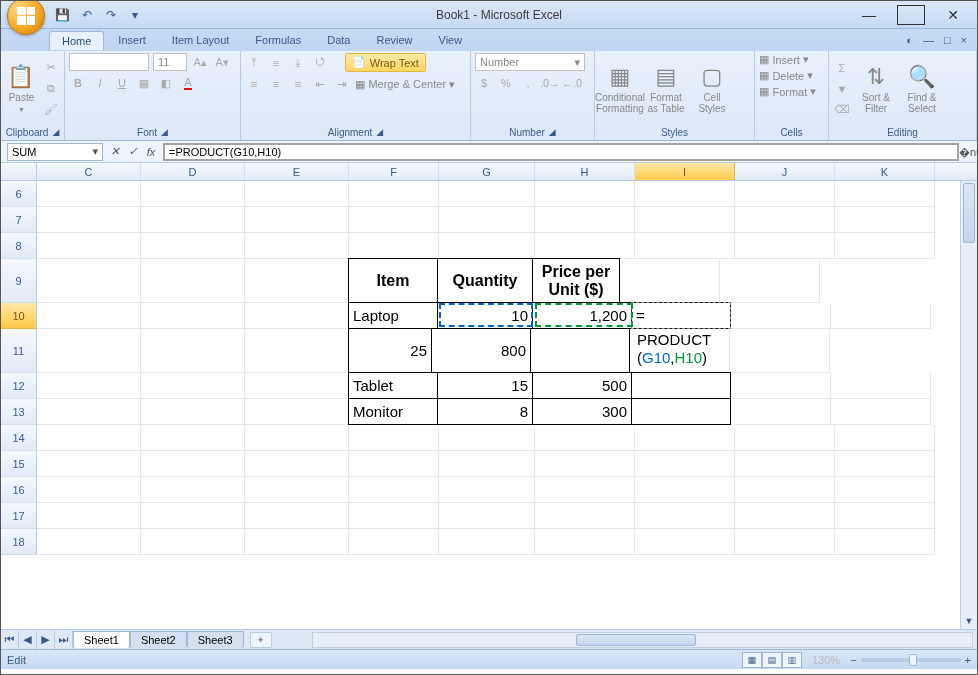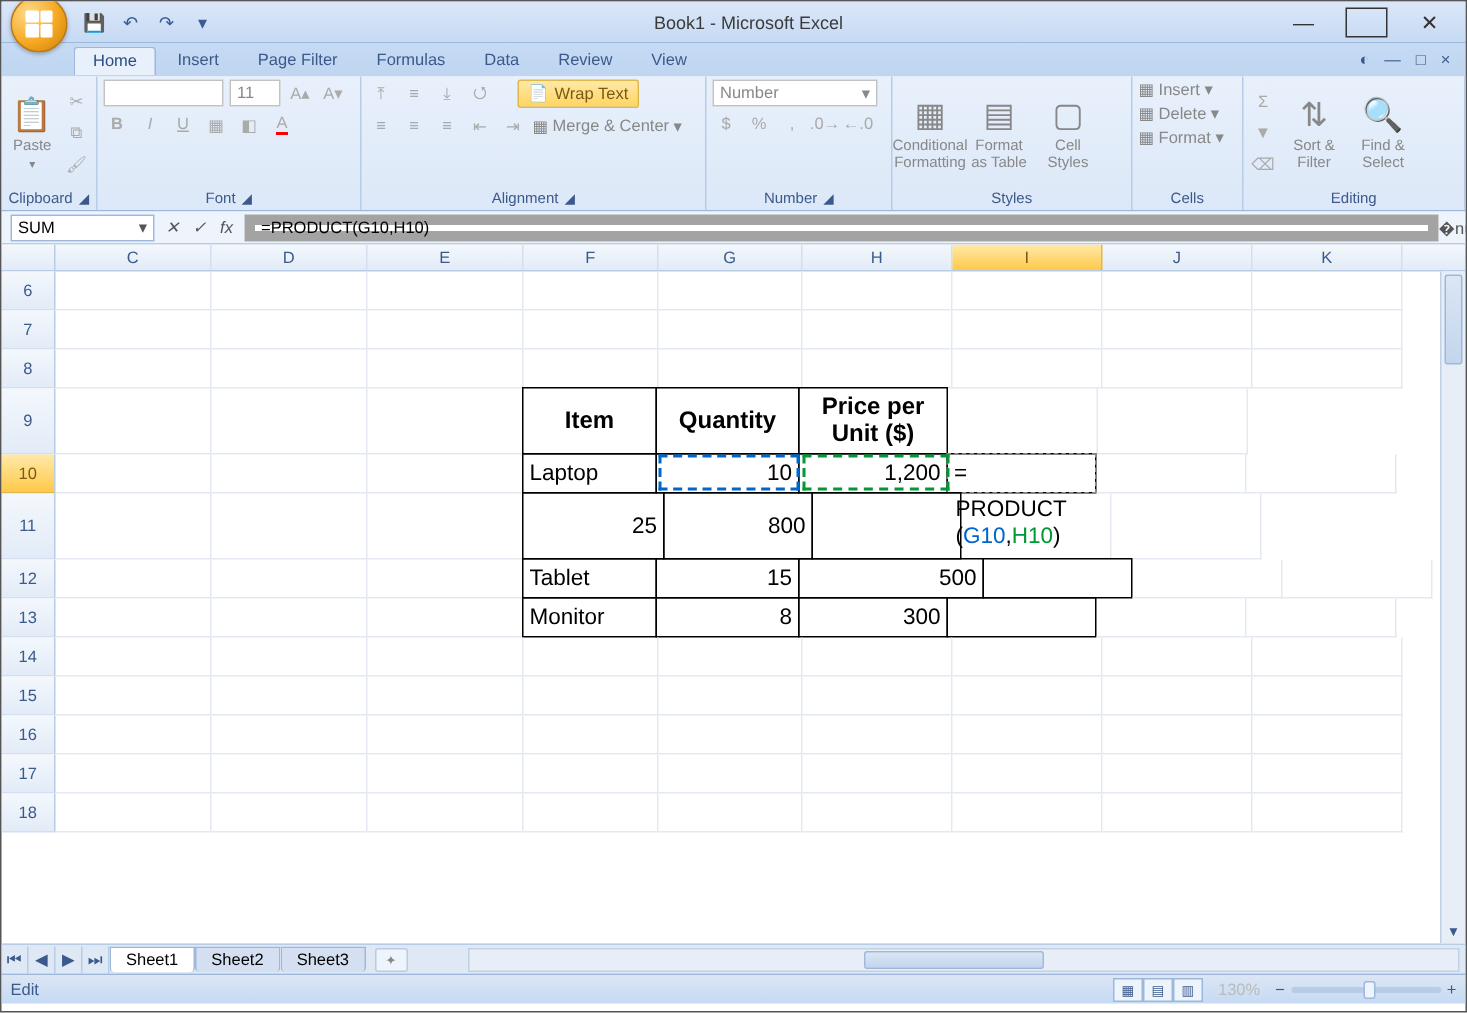--- a/index.html
+++ b/index.html
@@ -38,21 +38,21 @@
 .combo{border:1px solid #c2c2c2;background:#fff;height:18px;display:flex;align-items:center;padding:0 4px;font-size:11px;color:#888;}
 .wraptext{background:linear-gradient(#ffe9a8,#ffd560);border:1px solid #e0b74a;color:#7a5a14;padding:2px 6px;border-radius:2px;display:flex;align-items:center;gap:4px;font-size:11px;}
 .menulink{color:#888;font-size:11px;display:flex;align-items:center;gap:3px;}
 
 
 .fbar{height:22px;border-bottom:1px solid #b8cce6;display:flex;align-items:center;background:#eef4fc;font-size:11px;}
 .namebox{width:96px;height:18px;background:#fff;border:1px solid #9db8db;margin-left:6px;display:flex;align-items:center;padding:0 4px;justify-content:space-between;}
 .namebox span:last-child{color:#555;}
 .fbtns{display:flex;gap:2px;margin:0 4px;}
 .fbtns span{width:16px;height:16px;display:flex;align-items:center;justify-content:center;color:#555;font-style:italic;}
-.finput{flex:1;background:#fff;border:7px solid #a3a3a3;height:18px;padding:0 4px;display:flex;align-items:center;}
+.finput{flex:1;background:#fff;border:2px solid #a3a3a3;height:18px;padding:0 4px;display:flex;align-items:center;}
 .fbar .expand{width:18px;text-align:center;color:#555;}
 
 
 .gridwrap{position:relative;height:466px;overflow:hidden;}
 .colheads{display:flex;height:18px;background:linear-gradient(#f4f8fd,#e2ebf7);border-bottom:1px solid #b8cce6;}
 .rowheads-corner{width:36px;border-right:1px solid #b8cce6;background:linear-gradient(#f4f8fd,#e2ebf7);}
 .ch{border-right:1px solid #d3dfef;text-align:center;font-size:11px;color:#3b5a8b;line-height:18px;}
 .ch.sel{background:linear-gradient(#ffe9a8,#ffc94a);border-right:1px solid #e0b74a;color:#7a5a14;}
 .rows{position:relative;}
 .row{display:flex;height:26px;}
@@ -118,21 +118,21 @@
     <div>
         <div class="winmax"></div>
       </div>
     <div>✕</div>
   </div>
 </div>
 
 <div class="tabs">
   <div class="tab active">Home</div>
   <div class="tab">Insert</div>
-  <div class="tab">Page Filter</div>
+  <div class="tab">Item Layout</div>
   <div class="tab">Formulas</div>
   <div class="tab">Data</div>
   <div class="tab">Review</div>
   <div class="tab">View</div>
   <div class="right">
     <span>◐</span>
     <span>—</span>
     <span>□</span>
     <span>×</span>
   </div>
@@ -351,55 +351,55 @@
         <div class="cell" style="width: 100px;"></div>
         <div class="cell" style="width: 100px;"></div>
       </div>
       <div class="row" style="height: 44px;">
         <div class="rh" style="line-height: 44px;">9</div>
         <div class="cell" style="width: 104px;"></div>
         <div class="cell" style="width: 104px;"></div>
         <div class="cell" style="width: 104px;"></div>
         <div class="cell tblcell biglabel" style="width: 90px;">Item</div>
         <div class="cell tblcell biglabel" style="width: 96px;">Quantity</div>
-        <div class="cell tblcell biglabel" style="width: 100px;">Price per Unit ($)</div>
+        <div class="cell tblcell biglabel" style="width: 88px;">Price per Unit ($)</div>
         <div class="cell" style="width: 100px;"></div>
         <div class="cell" style="width: 100px;"></div>
       </div>
       <div class="row" style="height: 26px;">
         <div class="rh sel" style="line-height: 26px;">10</div>
         <div class="cell" style="width: 104px;"></div>
         <div class="cell" style="width: 104px;"></div>
         <div class="cell" style="width: 104px;"></div>
         <div class="cell tblcell" style="width: 90px;">Laptop</div>
         <div class="cell tblcell num" style="width: 96px;">10</div>
         <div class="cell tblcell num" style="width: 100px;">1,200</div>
         <div class="cell tblcell eqcell" style="width: 100px;">=</div>
         <div class="cell" style="width: 100px;"></div>
         <div class="cell" style="width: 100px;"></div>
       </div>
       <div class="row" style="height: 44px;">
         <div class="rh" style="line-height: 44px;">11</div>
         <div class="cell" style="width: 104px;"></div>
         <div class="cell" style="width: 104px;"></div>
         <div class="cell" style="width: 104px;"></div>
-        <div class="cell tblcell num" style="width: 95px;">25</div>
+        <div class="cell tblcell num" style="width: 84px;">25</div>
         <div class="cell tblcell num" style="width: 100px;">800</div>
         <div class="cell tblcell" style="width: 100px;"></div>
         <div class="cell" style="width: 100px;"></div>
         <div class="cell" style="width: 100px;"></div>
       </div>
       <div class="row" style="height: 26px;">
         <div class="rh" style="line-height: 26px;">12</div>
         <div class="cell" style="width: 104px;"></div>
         <div class="cell" style="width: 104px;"></div>
         <div class="cell" style="width: 104px;"></div>
         <div class="cell tblcell" style="width: 90px;">Tablet</div>
         <div class="cell tblcell num" style="width: 96px;">15</div>
-        <div class="cell tblcell num" style="width: 124px;">500</div>
+        <div class="cell tblcell num" style="width: 100px;">500</div>
         <div class="cell tblcell" style="width: 100px;"></div>
         <div class="cell" style="width: 100px;"></div>
         <div class="cell" style="width: 100px;"></div>
       </div>
       <div class="row" style="height: 26px;">
         <div class="rh" style="line-height: 26px;">13</div>
         <div class="cell" style="width: 104px;"></div>
         <div class="cell" style="width: 104px;"></div>
         <div class="cell" style="width: 104px;"></div>
         <div class="cell tblcell" style="width: 90px;">Monitor</div>

